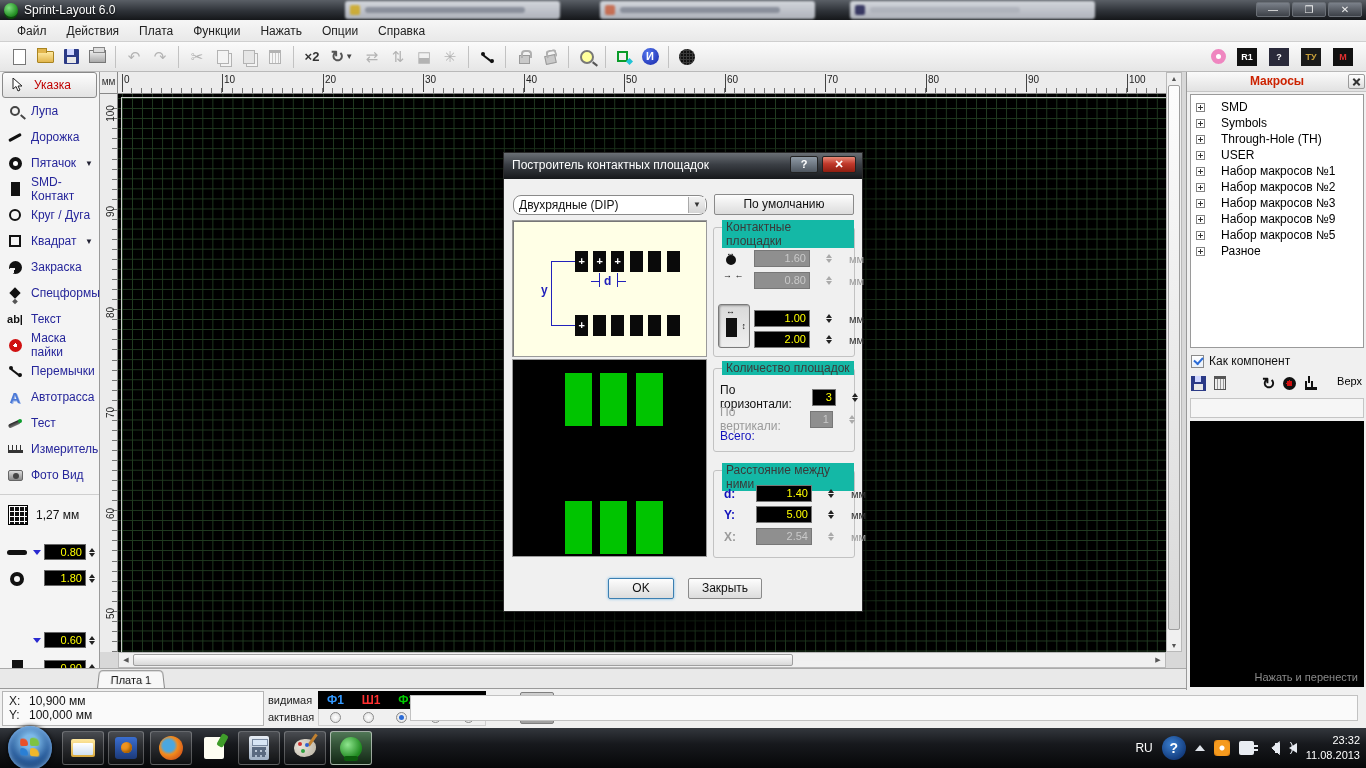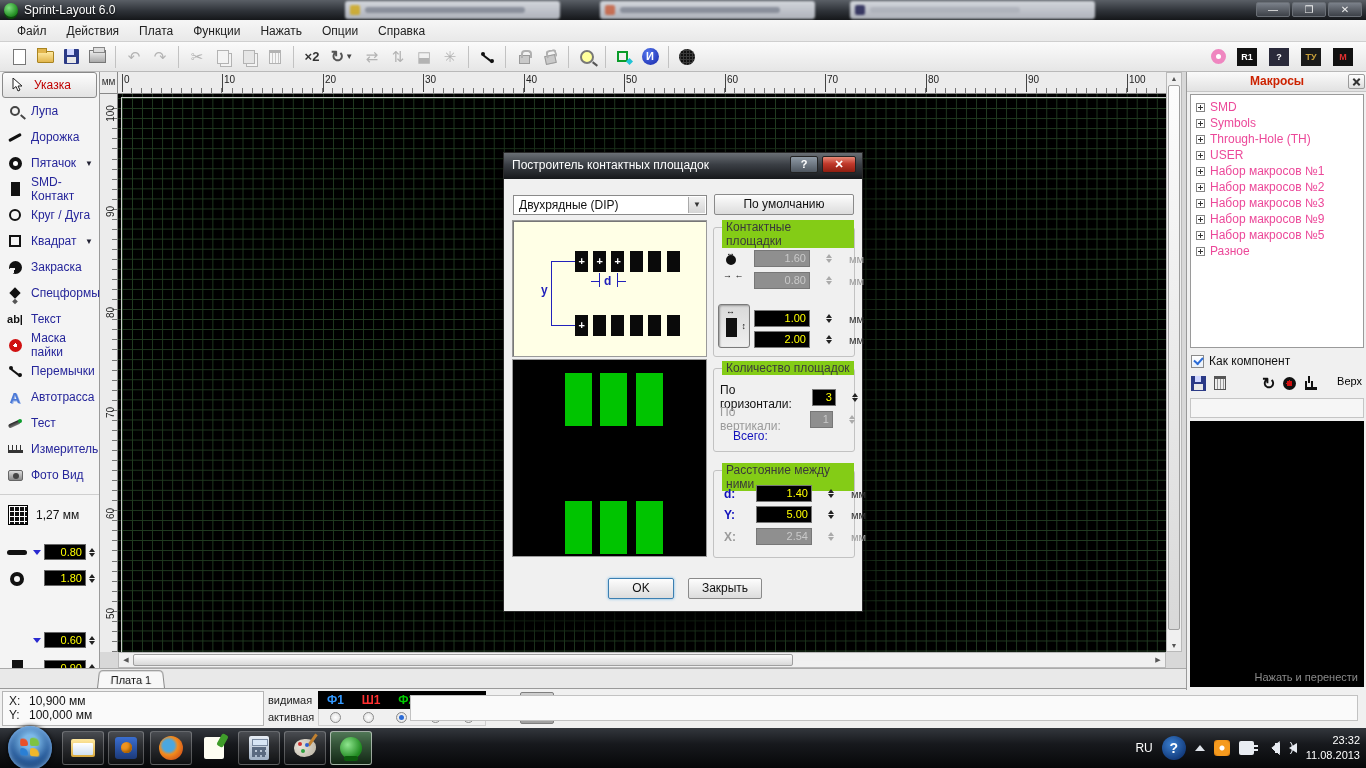--- a/index.html
+++ b/index.html
@@ -160,21 +160,21 @@
   #stslot { position:absolute; left:410px; top:6px; width:948px; height:26px; border:1px solid #c2c2c2; background:#fafafa; }
 
   
   #macros { left:1186px; top:72px; width:180px; height:618px; background:#f0f0f0; border-left:1px solid #9a9a9a; }
   #machead { position:absolute; left:0; top:0; width:180px; height:20px; background:linear-gradient(#fafafa,#e2e2e2); border-bottom:1px solid #c5c5c5; }
   #machead .t { width:100%; text-align:center; font-weight:bold; color:#cc2200; line-height:19px; }
   .macx { position:absolute; right:2px; top:2px; width:17px; height:15px; border:1px solid #9a9a9a; background:linear-gradient(#fff,#ddd); border-radius:2px; }
   .macx:before,.macx:after { content:""; position:absolute; left:3px; top:6px; width:9px; height:2px; background:#333; }
   .macx:before { transform:rotate(45deg); } .macx:after { transform:rotate(-45deg); }
   #mactree { position:absolute; left:3px; top:22px; width:174px; height:254px; background:#fff; border:1px solid #9a9a9a; padding:4px 2px; overflow:hidden; }
-  .titem { display:flex; align-items:center; gap:5px; height:16px; font-size:12px; color:#ec4899; }
+  .titem { display:flex; align-items:center; gap:16px; height:16px; font-size:12px; color:#000000; }
   .plusbox { width:9px; height:9px; border:1px solid #848484; background:#fff; position:relative; flex:none; margin-left:3px; }
   .plusbox:before { content:""; position:absolute; left:1px; top:3px; width:5px; height:1px; background:#333; }
   .plusbox:after { content:""; position:absolute; left:3px; top:1px; width:1px; height:5px; background:#333; }
   #asrow { position:absolute; left:4px; top:282px; display:flex; align-items:center; gap:5px; }
   .chk { width:13px; height:13px; border:1px solid #8a8a8a; background:linear-gradient(#fff,#e8f0fa); position:relative; }
   .chk:after { content:""; position:absolute; left:2px; top:1px; width:7px; height:4px; border:2px solid #2b6bd6; border-top:none; border-right:none; transform:rotate(-48deg); }
   #macbtns { position:absolute; left:4px; top:300px; width:172px; height:22px; display:flex; align-items:center; gap:8px; }
   .mfloppy { width:15px; height:15px; background:#2b3a86; position:relative; }
   .mfloppy:before { content:""; position:absolute; left:4px; top:0; width:6px; height:6px; background:#cfd6ff; }
   .mfloppy:after { content:""; position:absolute; left:3px; bottom:1px; width:9px; height:6px; background:#e8e8e8; }
@@ -189,32 +189,32 @@
   #macpreview { position:absolute; left:3px; top:349px; width:174px; height:266px; background:#000; }
   #machint { position:absolute; right:6px; bottom:4px; color:#8a8a8a; font-size:11px; }
 
   
   #dialog { left:503px; top:152px; width:360px; height:460px; background:#f0f0f0; border:1px solid #2a2a2a;
     box-shadow:6px 10px 26px rgba(0,0,0,.65), -4px 6px 18px rgba(0,0,0,.5); z-index:40; }
   #dtitle { position:absolute; left:0; top:0; width:100%; height:26px; background:linear-gradient(#6a6f75,#3a3e44 45%,#16181b); color:#fff; font-size:12px; line-height:25px; padding-left:8px; }
   .dbtn { position:absolute; top:3px; height:17px; border-radius:2px; border:1px solid #222; color:#fff; text-align:center; line-height:15px; font-size:11px; font-weight:bold; }
   #dhelp { right:44px; width:28px; background:linear-gradient(#8f9aa6,#4e565f); }
   #dclose { right:6px; width:34px; background:linear-gradient(#e98a78,#c0392b 45%,#8f1d10); }
-  #dcombo { position:absolute; left:9px; top:42px; width:194px; height:20px; background:#fff; border:1px solid #8a8a8a; border-radius:0; line-height:18px; padding-left:5px; font-size:12px; }
+  #dcombo { position:absolute; left:9px; top:42px; width:194px; height:20px; background:#fff; border:1px solid #8a8a8a; border-radius:8px; line-height:18px; padding-left:5px; font-size:12px; }
   #dcombo .dda { position:absolute; right:1px; top:1px; width:17px; height:16px; background:linear-gradient(#f2f2f2,#d5d5d5); border-left:1px solid #aaa; text-align:center; font-size:8px; line-height:16px; color:#333; }
   #ddefault { position:absolute; left:210px; top:41px; width:140px; height:21px; background:linear-gradient(#fdfdfd,#dcdcdc); border:1px solid #8a8a8a; border-radius:2px; text-align:center; line-height:19px; font-size:12px; }
   #dyellow { position:absolute; left:8px; top:67px; width:195px; height:137px; background:#ffffe6; border:1px solid #9a9a9a; box-shadow:inset 1px 1px 0 #777; }
   .ypad { position:absolute; width:13px; height:21px; background:#0a0a0a; }
   .ypad .plus { position:absolute; left:0; top:0; width:100%; height:100%; color:#fff; font-size:11px; line-height:20px; text-align:center; font-weight:bold; }
   .dimv { position:absolute; background:#2222bb; }
   .dimlabel { position:absolute; color:#2222bb; font-weight:bold; font-size:12px; }
   #dblack { position:absolute; left:8px; top:206px; width:195px; height:198px; background:#000; border:1px solid #9a9a9a; }
   .gpad { position:absolute; width:27px; height:53px; background:#00c400; }
   .group { position:absolute; border:1px solid #c2c2c2; border-radius:3px; }
-  .gtitle { position:absolute; top:-8px; left:8px; background:#84cc16; padding:0 4px; font-size:12px; color:#3a3a3a; }
+  .gtitle { position:absolute; top:-8px; left:8px; background:#14b8a6; padding:0 4px; font-size:12px; color:#3a3a3a; }
   .drow { position:absolute; display:flex; align-items:center; gap:16px; }
   .dfield { height:17px; background:#000; border:1px solid #777; color:#ffff00; font-size:11px; text-align:right; padding:1px 3px 0 0; }
   .dfield.dis { background:#8f8f8f; color:#c9c9c9; }
   .unit { font-size:11px; color:#333; }
   .unit.dis { color:#9a9a9a; }
   .thtico { width:26px; height:30px; position:relative; }
   .thtico .arr { position:absolute; left:4px; top:0; font-size:9px; color:#111; }
   .thtico .ring { position:absolute; left:4px; top:7px; width:9px; height:9px; border:5px solid #111; border-radius:50%; background:#fff; }
   .thtico .arr2 { position:absolute; left:1px; bottom:-2px; font-size:9px; color:#111; }
   #smdbtn { position:absolute; left:4px; top:76px; width:32px; height:44px; background:linear-gradient(#d9d9d9,#efefef); border:1px solid #7a7a7a; border-radius:3px; box-shadow:inset 1px 1px 2px #999; }
@@ -824,21 +824,21 @@
           </span>
       </div>
       <div class="drow" style="left:6px;top:36px;">
         <span class="clabel dis">По вертикали:</span>
         <span class="dfield dis" style="width:27px;margin-left:8px;">1</span>
         <span class="spin dis">
             <i class="up"></i>
             <i class="dn"></i>
           </span>
       </div>
-      <div class="drow" style="left:19px;top:60px;gap:32px;flex-direction:column;">
+      <div class="drow" style="left:6px;top:60px;gap:32px;flex-direction:column;">
         <span class="bluetxt norm">Всего:</span>
         <span class="bluetxt norm">6</span>
       </div>
     </div>
 
     <div class="group" style="left:209px;top:317px;width:142px;height:88px;">
       <span class="gtitle">Расстояние между ними</span>
       <div class="drow" style="left:10px;top:14px;">
         <span class="bluetxt" style="width:16px;">d:</span>
         <span class="dfield" style="width:56px;">1.40</span>

